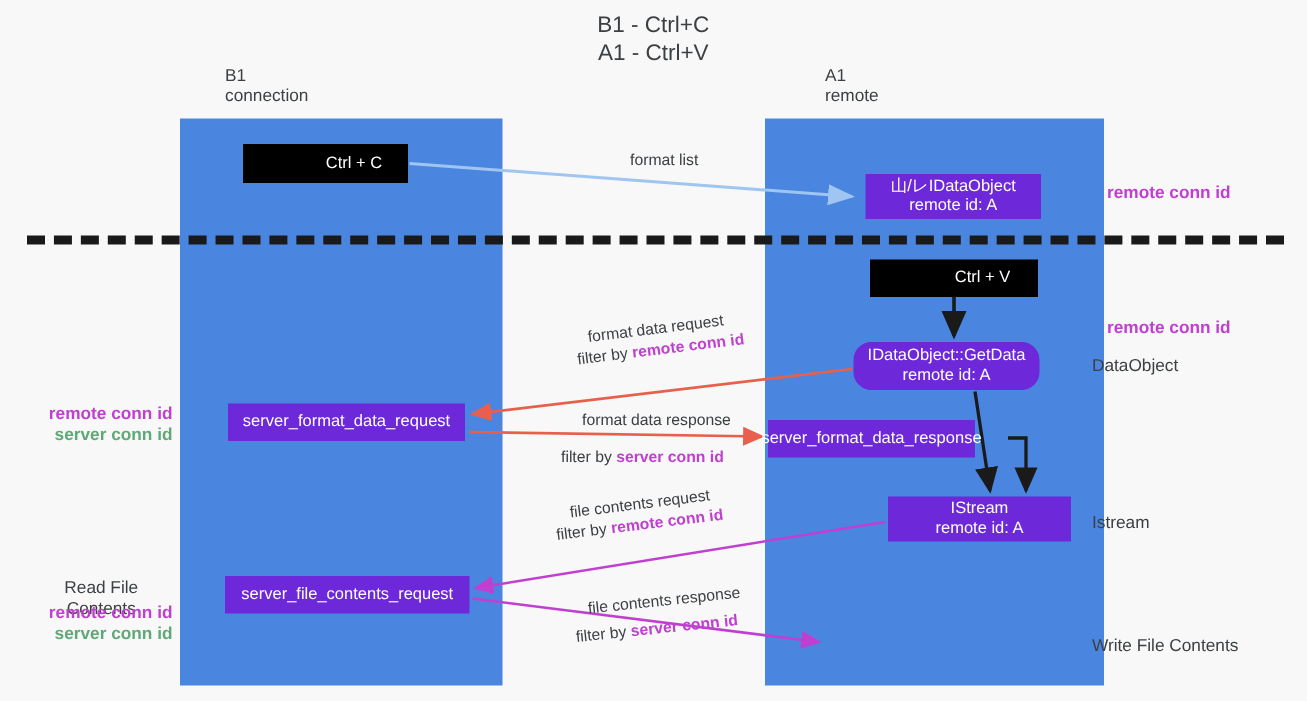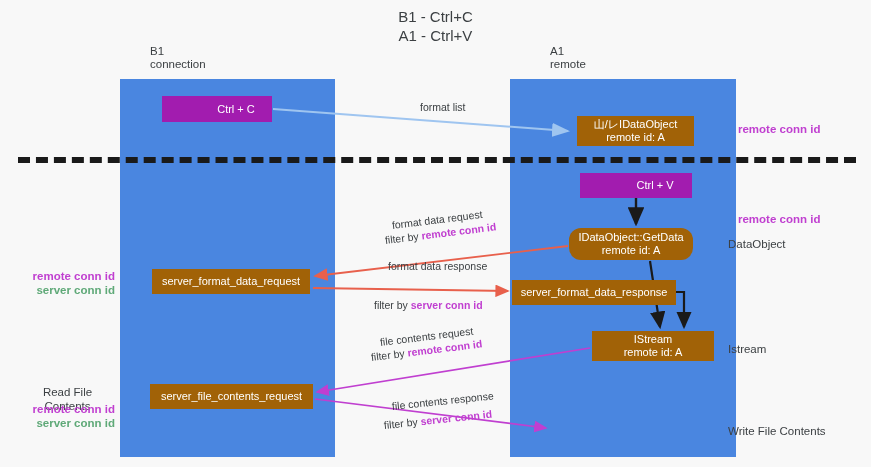--- a/index.html
+++ b/index.html
@@ -40,29 +40,29 @@
 
   
   .box{
     box-sizing:border-box;
     display:flex;flex-direction:column;
     align-items:center;justify-content:center;
     color:#ffffff;font-size:11px;line-height:13px;
     text-align:center;
     padding:2px 4px;
   }
-  .box.green{background:#a21caf;padding-left:42px;}
-  .box.orange{background:#a16207;}
+  .box.green{background:#000000;padding-left:42px;}
+  .box.orange{background:#6d28d9;}
 
   #box-ctrlc{left:162px;top:96px;width:110px;height:26px;}
   #box-idataobject{left:577px;top:116px;width:117px;height:30px;}
   #box-ctrlv{left:580px;top:173px;width:112px;height:25px;}
   #box-getdata{left:569px;top:228px;width:124px;height:32px;border-radius:12px;}
   #box-fdreq{left:152px;top:269px;width:158px;height:25px;}
-  #box-fdresp{left:512px;top:280px;width:164px;height:25px;}
+  #box-fdresp{left:512px;top:280px;width:138px;height:25px;}
   #box-istream{left:592px;top:331px;width:122px;height:30px;}
   #box-fcreq{left:150px;top:384px;width:163px;height:25px;}
   #box-fcresp{left:549px;top:417px;width:157px;height:26px;}
 
   
   .side-label{font-size:11.5px;line-height:14px;color:#3c4043;}
   .purple{color:#c03fd0;font-weight:bold;}
   .green-t{color:#5fa978;font-weight:bold;}
 
   #lbl-remote-1{left:738px;top:122px;}
@@ -78,21 +78,21 @@
   
   .edge-label{
     font-size:10.5px;line-height:13px;color:#3c4043;
     white-space:nowrap;
   }
   #el-formatlist{left:399px;top:101px;margin-left:21px;}
 
   #el-fdreq{left:392px;top:219px;transform:rotate(-7deg);transform-origin:left center;}
   #el-fdreq2{left:385px;top:234px;transform:rotate(-7deg);transform-origin:left center;}
 
-  #el-fdresp{left:388px;top:260px;text-align:right;}
+  #el-fdresp{left:388px;top:274px;text-align:right;}
   #el-fdresp2{left:374px;top:299px;}
 
   #el-fcreq{left:380px;top:336px;transform:rotate(-7deg);transform-origin:left center;}
   #el-fcreq2{left:371px;top:351px;transform:rotate(-7deg);transform-origin:left center;}
 
   #el-fcresp{left:392px;top:400px;transform:rotate(-6deg);transform-origin:left center;}
   #el-fcresp2{left:384px;top:419px;transform:rotate(-6deg);transform-origin:left center;}
 
   #svg-arrows{position:absolute;left:0;top:0;width:871px;height:467px;pointer-events:none;}
 </style>

